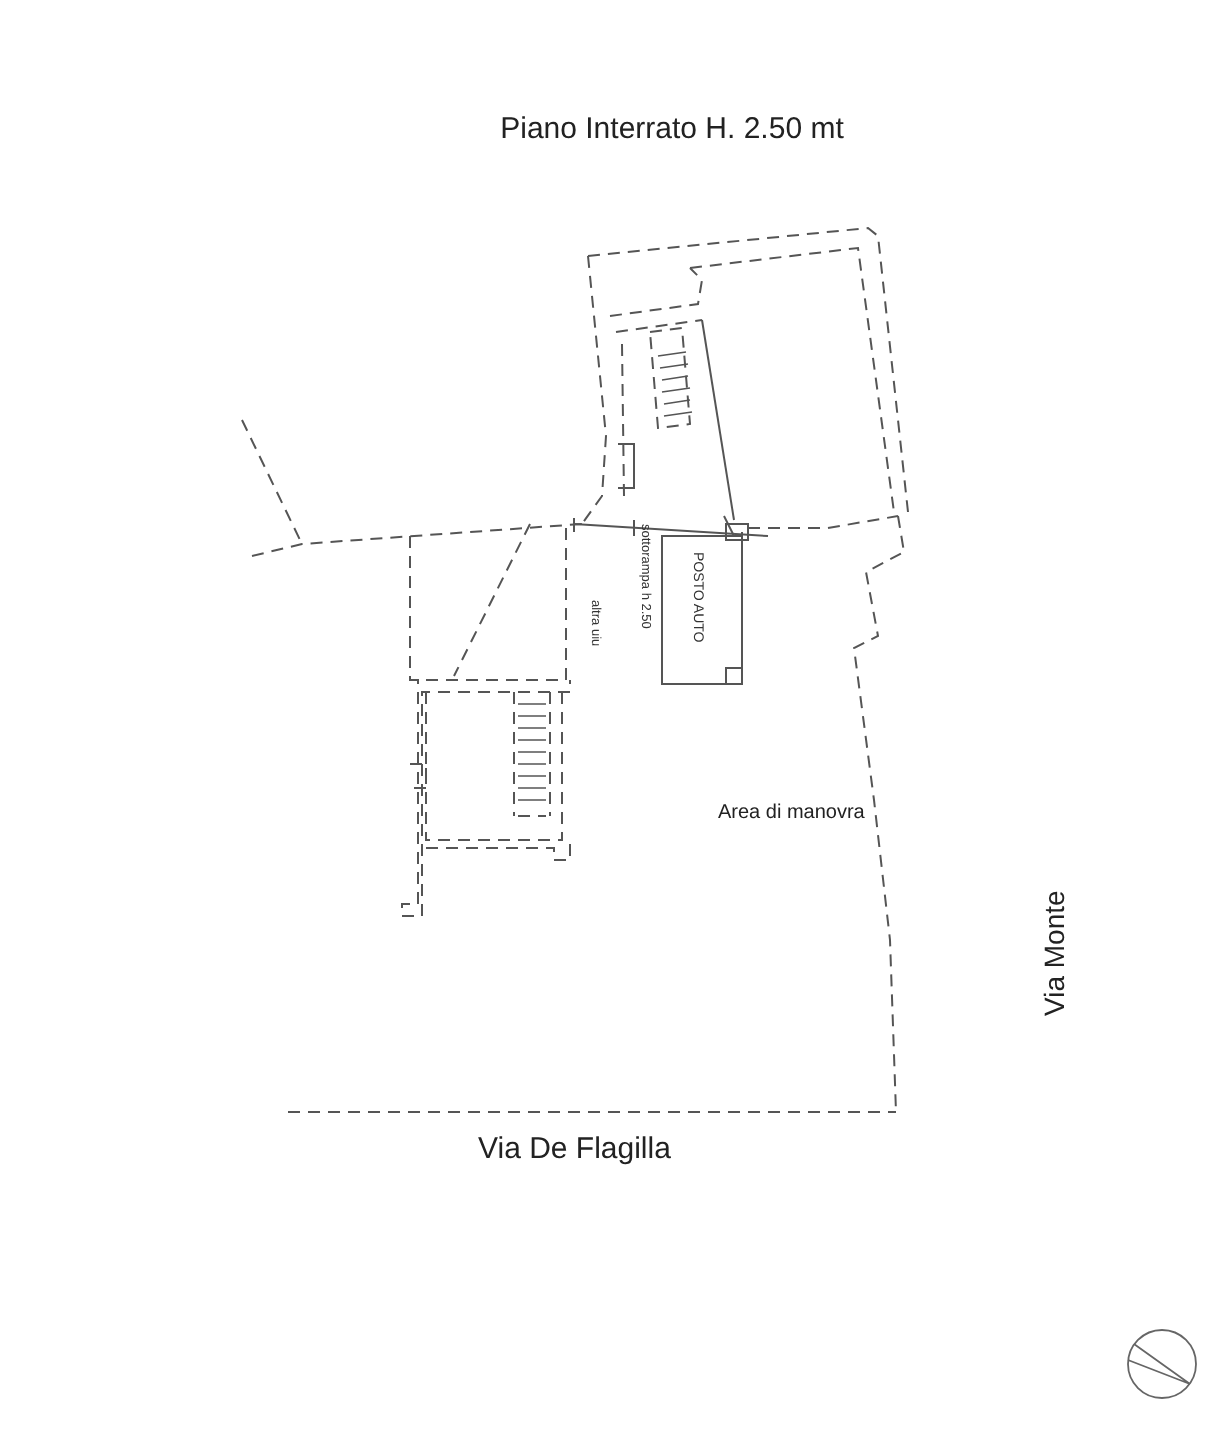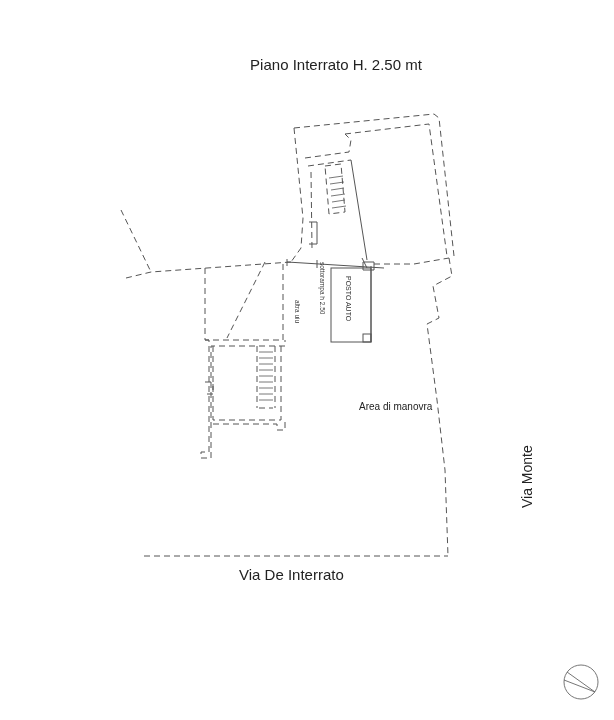--- a/index.html
+++ b/index.html
@@ -67,19 +67,19 @@
       <path d="M280 222 L288 222 L288 244 L280 244"></path>
     </g>
 
     <g fill="none" stroke="#666" stroke-width="0.9">
       <circle cx="552" cy="682" r="17"></circle>
       <path d="M538 672 L566 692 M535 680 L566 692"></path>
     </g>
   </svg>
 
   <div class="lbl title">Piano Interrato H. 2.50 mt</div>
-  <div class="lbl street-bottom">Via De Interrato</div>
+  <div class="lbl street-bottom">Via De Flagilla</div>
   <div class="lbl street-right">Via Monte</div>
   <div class="lbl area">Area di manovra</div>
   <div class="lbl small-v altra">altra uiu</div>
   <div class="lbl small-v sotto">sottorampa h 2.50</div>
   <div class="lbl small-v posto">POSTO AUTO</div>
 </div>
 
 </body></html>

